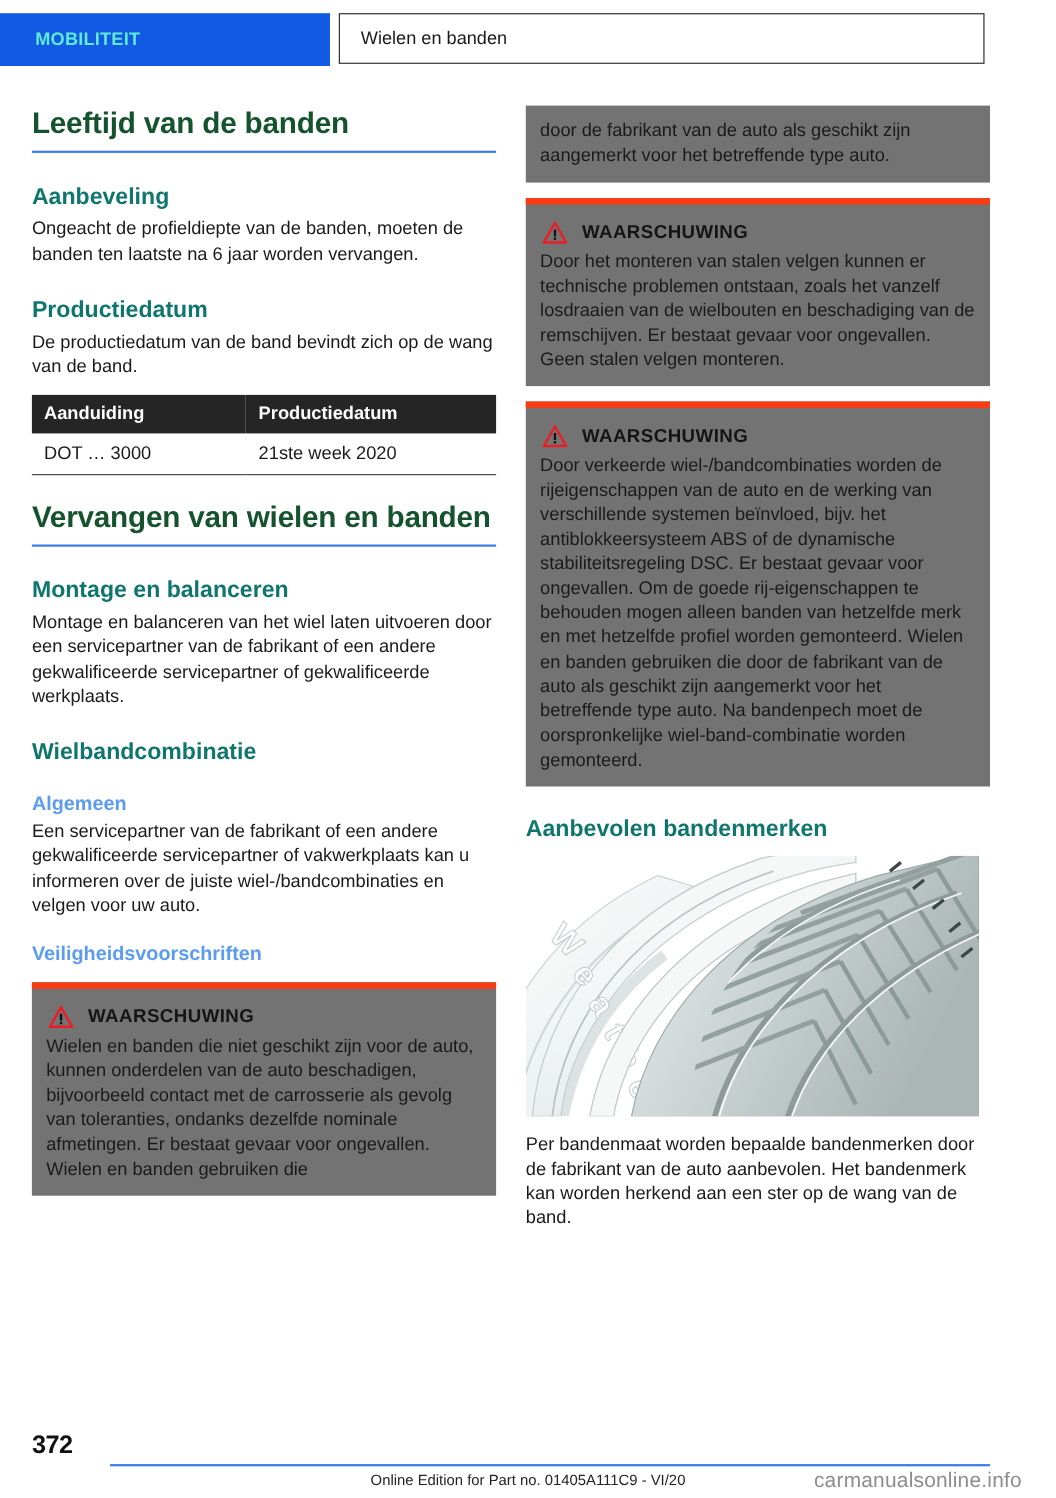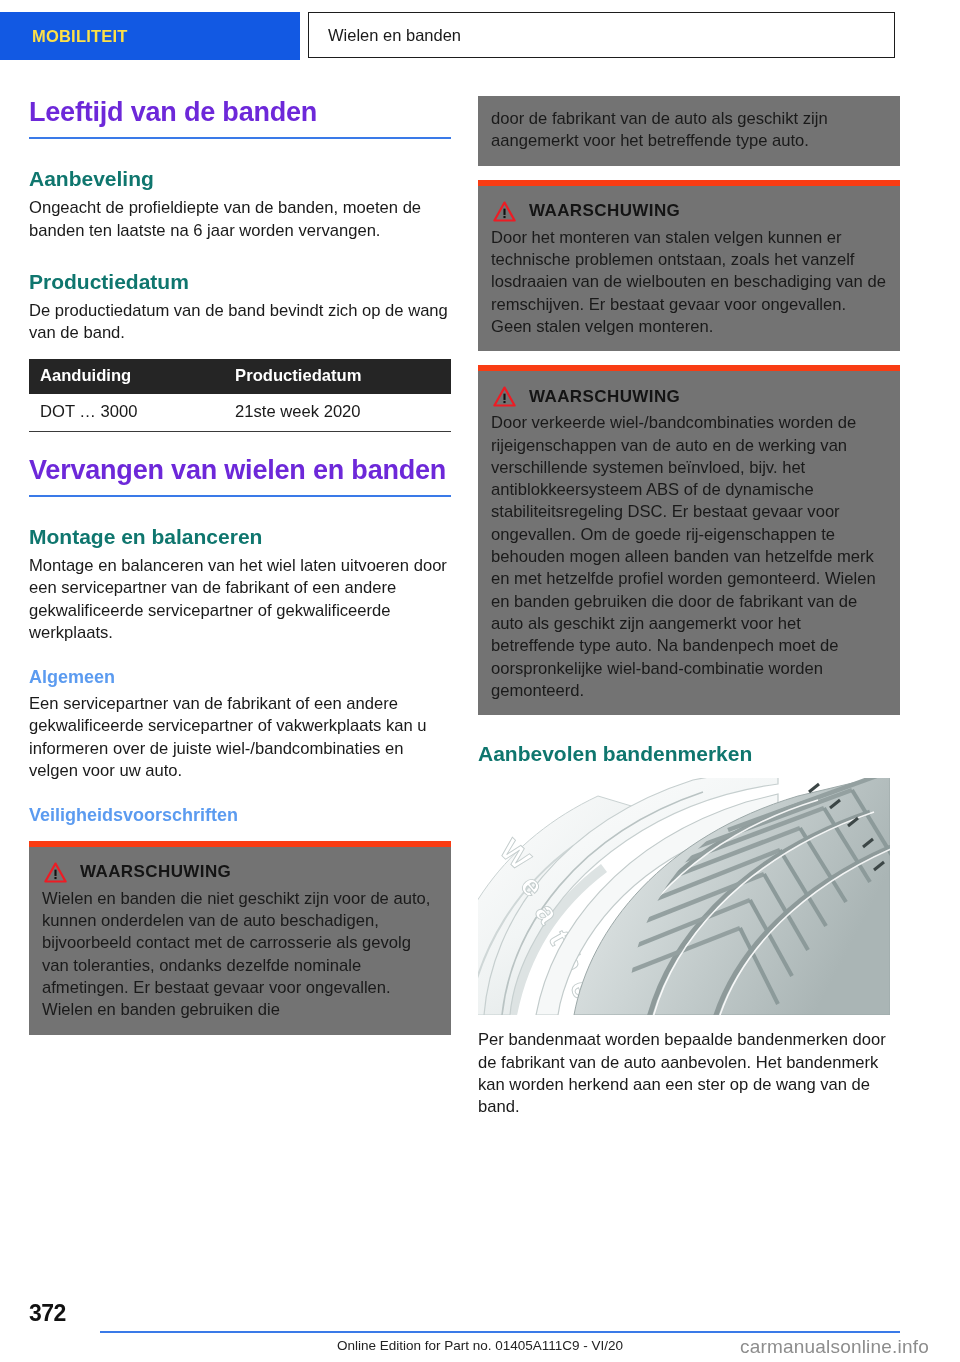--- a/index.html
+++ b/index.html
@@ -28,21 +28,21 @@
     position: absolute;
     left: 0;
     top: 0;
     width: 300px;
     height: 48px;
     background: #1259E3;
     display: flex;
     align-items: center;
   }
   .header-tag-label {
-    color: #fde047;
+    color: #5eead4;
     font-size: 16.5px;
     font-weight: bold;
     letter-spacing: 0.2px;
     margin-left: 32px;
   }
   .header-box {
     position: absolute;
     left: 308px;
     top: 0;
     width: 587px;
@@ -65,21 +65,21 @@
     top: 96px;
     width: 422px;
   }
   .col-left  { left: 29px; }
   .col-right { left: 478px; }
 
   
   h1.chapter {
     font-size: 27px;
     font-weight: bold;
-    color: #6d28d9;
+    color: #14532d;
     margin: 0;
     line-height: 1.19;
     letter-spacing: -0.2px;
   }
   .rule-blue {
     border: none;
     border-top: 2px solid #3a7ae8;
     margin: 9px 0 0 0;
     width: 100%;
   }
@@ -249,20 +249,21 @@
   </table>
 
   <div class="gap-md"></div>
 
   <h1 class="chapter">Vervangen van wielen en banden</h1>
   <hr class="rule-blue">
 
   <h2 class="section">Montage en balanceren</h2>
   <p class="body">Montage en balanceren van het wiel laten uitvoeren door een servicepartner van de fabrikant of een andere gekwalificeerde servicepartner of gekwalificeerde werkplaats.</p>
 
+  <h2 class="section">Wielbandcombinatie</h2>
 
   <h3 class="sub">Algemeen</h3>
   <p class="body">Een servicepartner van de fabrikant of een andere gekwalificeerde servicepartner of vakwerkplaats kan u informeren over de juiste wiel-/bandcombinaties en velgen voor uw auto.</p>
 
   <h3 class="sub">Veiligheidsvoorschriften</h3>
 
   <div class="warnbox">
     <div class="warn-head">
       <svg class="warn-icon" viewBox="0 0 24 22" aria-hidden="true">
         <path d="M12 1.6 L22.6 20.4 L1.4 20.4 Z" fill="none" stroke="#ED1C24" stroke-width="2.3" stroke-linejoin="round"></path>

